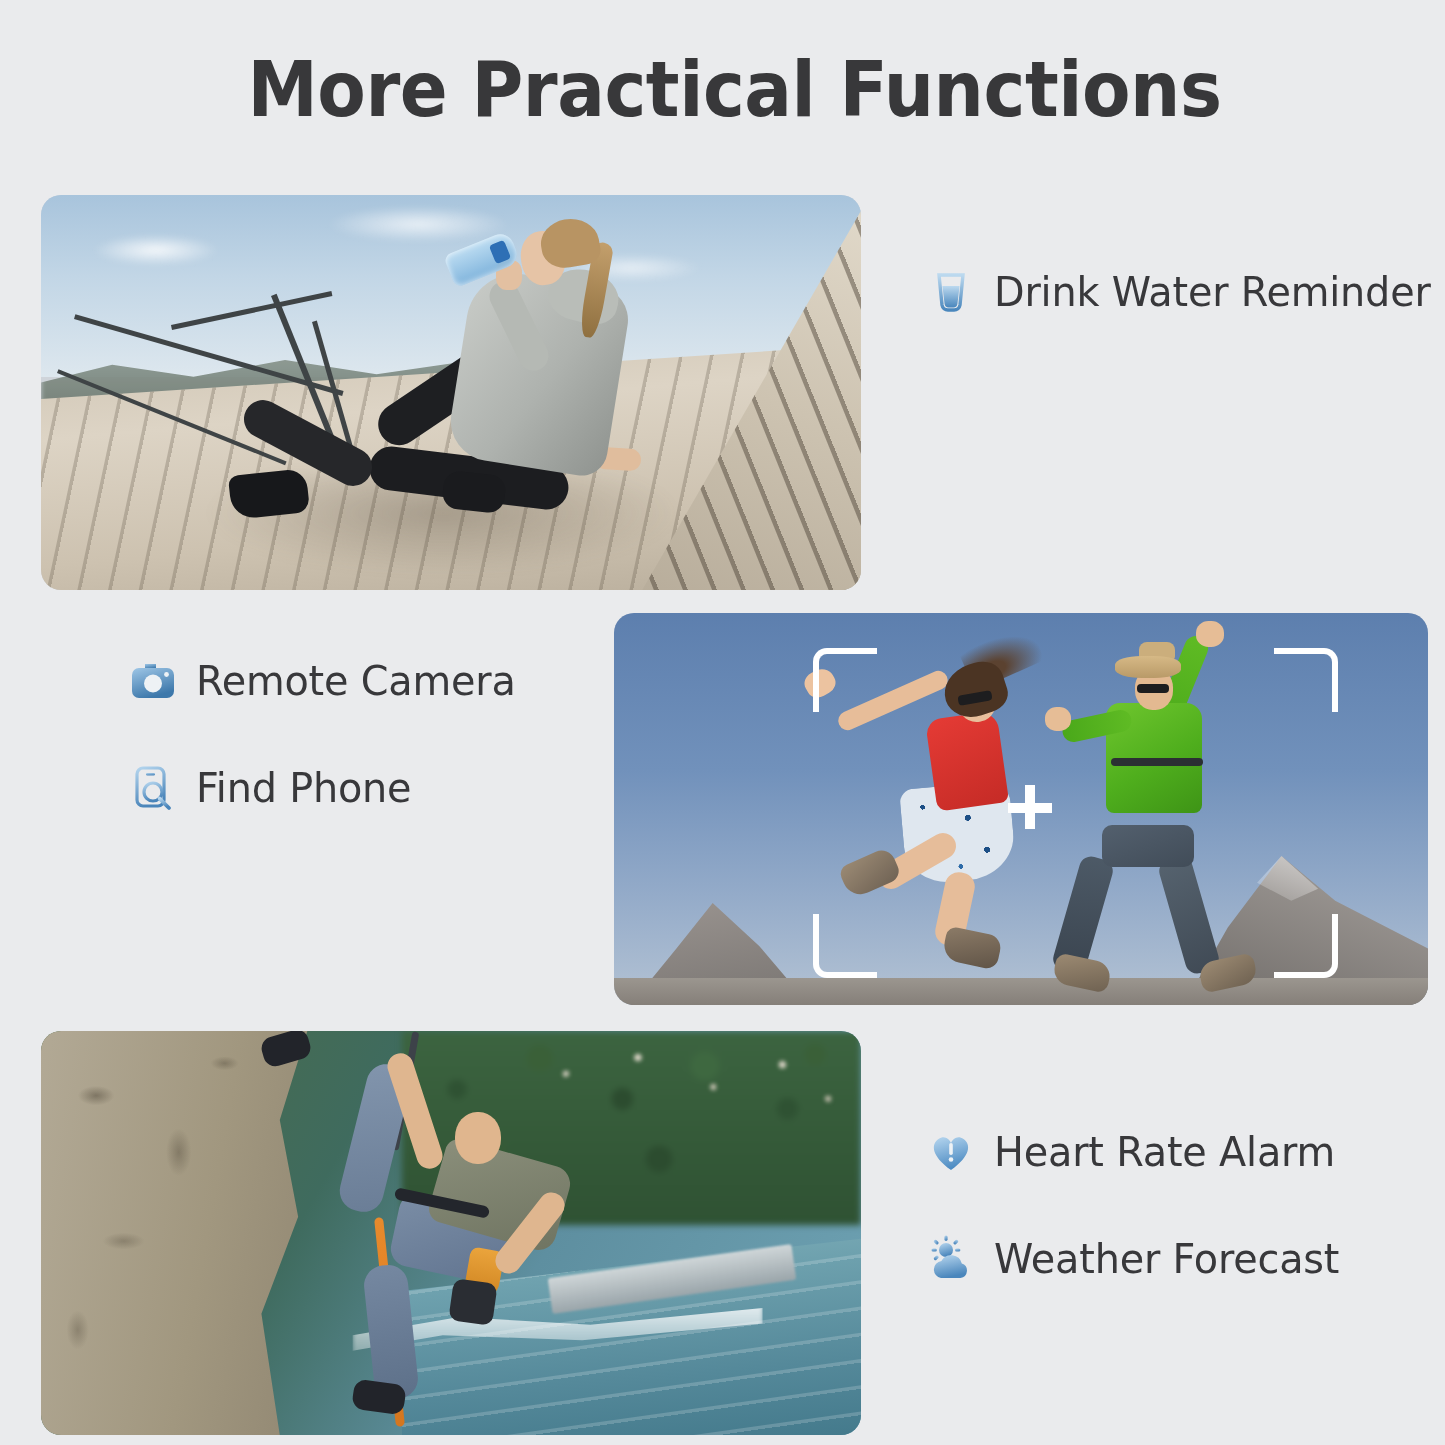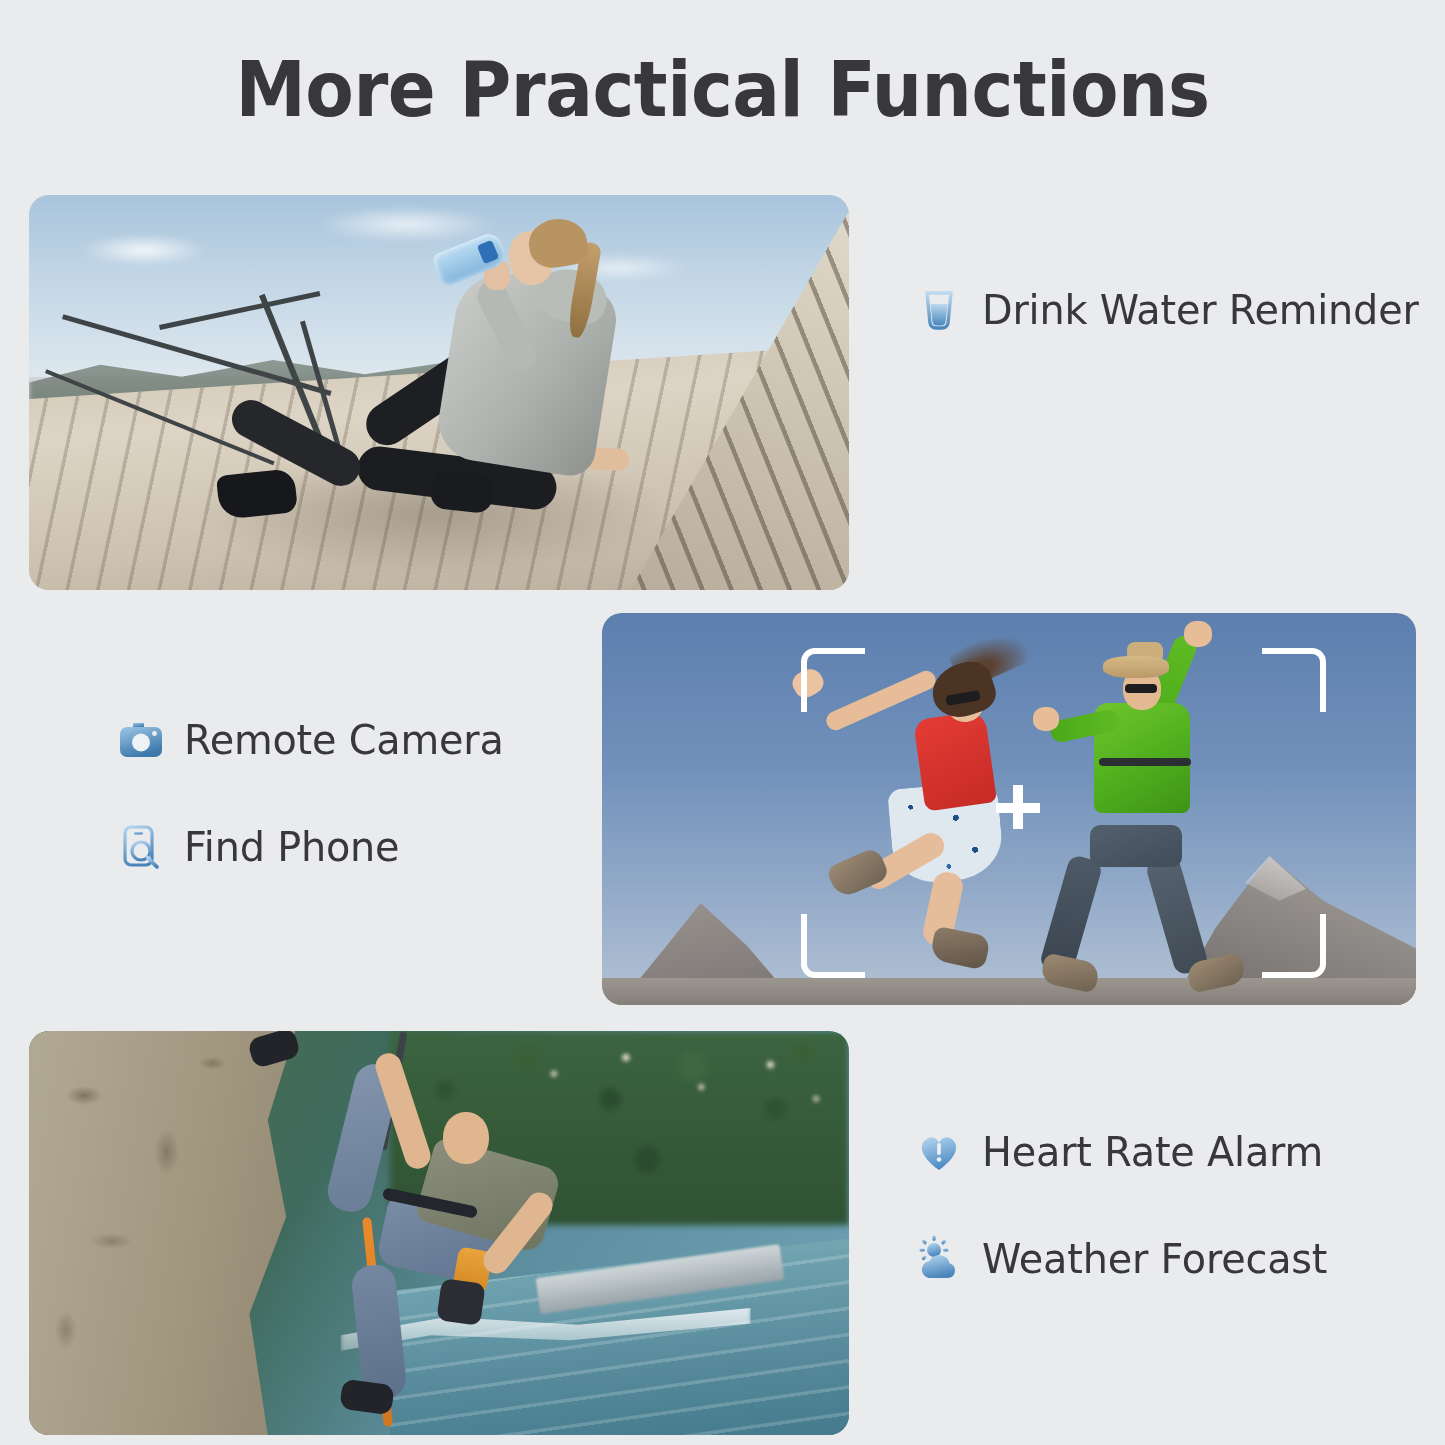--- a/index.html
+++ b/index.html
@@ -11,20 +11,21 @@
     height: 1445px;
     background: #eaebed;
     font-family: "Liberation Sans", sans-serif;
     overflow: hidden;
     position: relative;
   }
   .page {
     position: relative;
     width: 1243px;
     height: 1445px;
+    margin-left: 12px;
   }
 
   
   .page-title {
     position: absolute;
     top: 52px;
     left: 0;
     width: 1445px;
     text-align: center;
     font-family: "DejaVu Sans", sans-serif;
@@ -386,22 +387,22 @@
   .c3-rope2 { position:absolute; left:44%; top:0; width:7px; height:120px;
     background:#3d4249; border-radius:4px; transform:rotate(10deg); }
   .c3-gear { position:absolute; left:52%; top:54%; width:34px; height:48px;
     background:linear-gradient(180deg,#eaa43c,#cf8421); border-radius:8px 8px 16px 16px;
     transform:rotate(10deg); }
   .c3-chalkbag { position:absolute; left:50%; top:62%; width:44px; height:42px;
     background:#2a2d33; border-radius:10px; transform:rotate(8deg); }
 
   
   .feature-list { position: absolute; }
-  #list-right-top   { left: 908px; top: 256px;  width: 520px; }
-  #list-left-mid    { left: 110px; top: 686px;  width: 520px; }
+  #list-right-top   { left: 908px; top: 238px;  width: 520px; }
+  #list-left-mid    { left: 110px; top: 627px;  width: 520px; }
   #list-right-bot   { left: 908px; top: 1098px; width: 520px; }
 
   .feature-item {
     display: flex;
     align-items: center;
     height: 107px;
   }
   .feature-icon {
     width: 62px;
     min-width: 62px;

